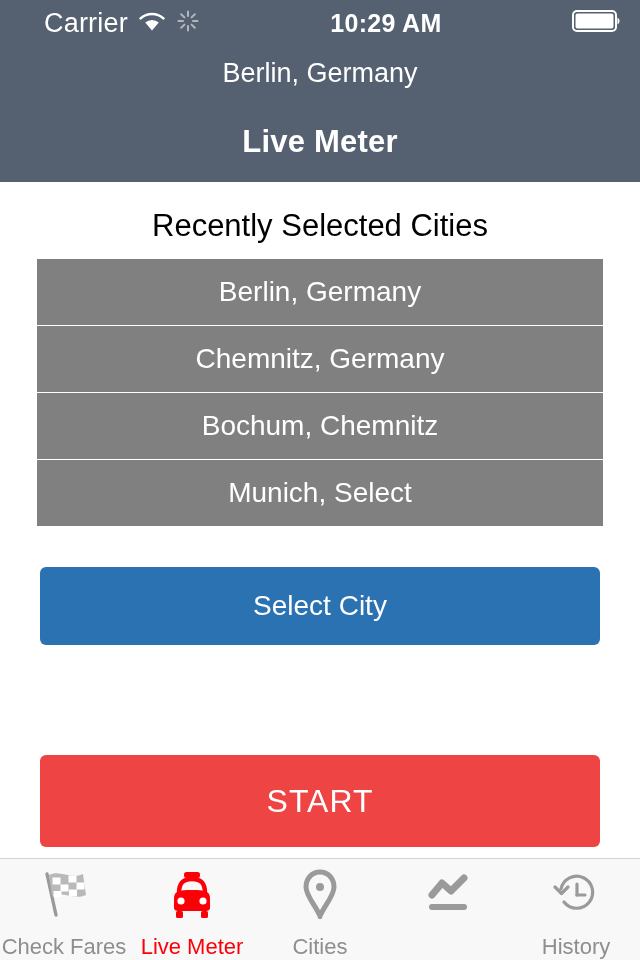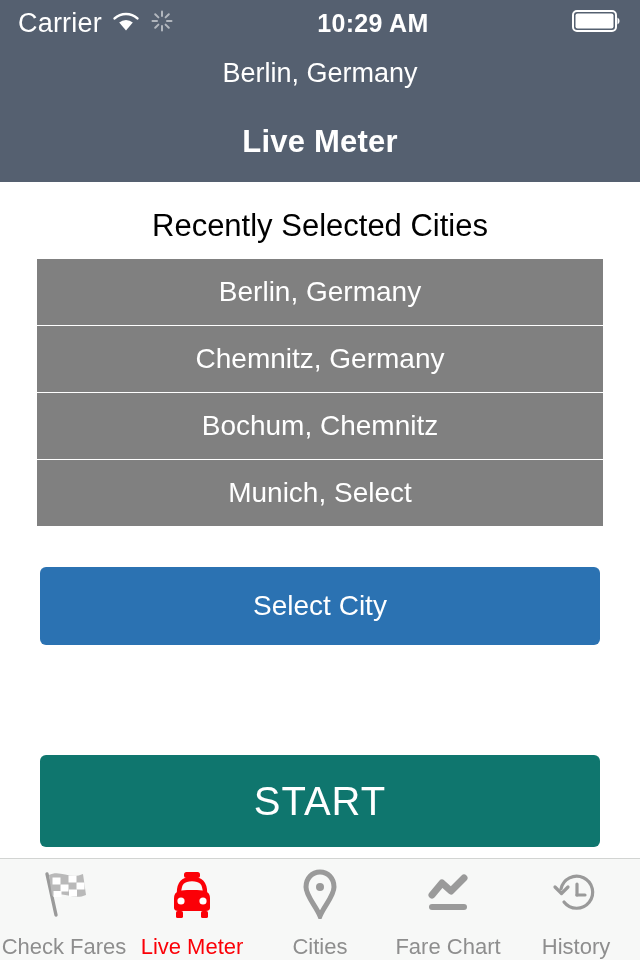--- a/index.html
+++ b/index.html
@@ -15,20 +15,21 @@
     display:flex; flex-direction:column;
     background:#ffffff;
   }
 
   
   .header {
     background:#556070;
     height:182px;
     flex:0 0 182px;
     position:relative;
+    padding-left:26px;
   }
   .statusbar {
     height:46px;
     display:flex; align-items:center;
     padding:0 18px;
     color:#ffffff;
   }
   .sb-left { display:flex; align-items:center; gap:10px; flex:0 0 auto; }
   .sb-carrier { font-size:27px; letter-spacing:0.2px; color:#ffffff; }
   .sb-center { flex:1 1 auto; text-align:center; }
@@ -93,22 +94,22 @@
   }
   .btn-select {
     top:378px;      
     height:78px;
     background:#2b72b2;
     font-size:28px;
   }
   .btn-start {
     top:566px;      
     height:92px;
-    background:#0f766e;
-    font-size:40px;
+    background:#ef4444;
+    font-size:32px;
     letter-spacing:1px;
   }
 
   
   .tabbar {
     flex:0 0 102px;
     height:102px;
     background:#f7f8f7;
     border-top:1px solid #d2d4d2;
     display:flex;
@@ -255,21 +256,20 @@
       <span class="tab-label">Cities</span>
     </div>
 
     <div class="tab">
       <span class="tab-icon">
         <svg width="56" height="50" viewBox="0 0 56 50">
           <path d="M12 26 L22 14 L31 22 L44 9" fill="none" stroke="#9a9a9a" stroke-width="7" stroke-linecap="round" stroke-linejoin="round"></path>
           <line x1="12" y1="38" x2="44" y2="38" stroke="#9a9a9a" stroke-width="6" stroke-linecap="round"></line>
         </svg>
       </span>
-      <span class="tab-label">Fare Chart</span>
     </div>
 
     <div class="tab">
       <span class="tab-icon">
         <svg width="56" height="50" viewBox="0 0 56 50">
           <path d="M13 20 A16 16 0 1 1 16 33" fill="none" stroke="#9a9a9a" stroke-width="3.2" stroke-linecap="round"></path>
           <path d="M7 18 L13.5 24.5 L20 18" fill="none" stroke="#9a9a9a" stroke-width="3.2" stroke-linecap="round" stroke-linejoin="round"></path>
           <line x1="29" y1="15" x2="29" y2="26" stroke="#9a9a9a" stroke-width="3.2" stroke-linecap="round"></line>
           <line x1="29" y1="26" x2="37" y2="26" stroke="#9a9a9a" stroke-width="3.2" stroke-linecap="round"></line>
         </svg>

